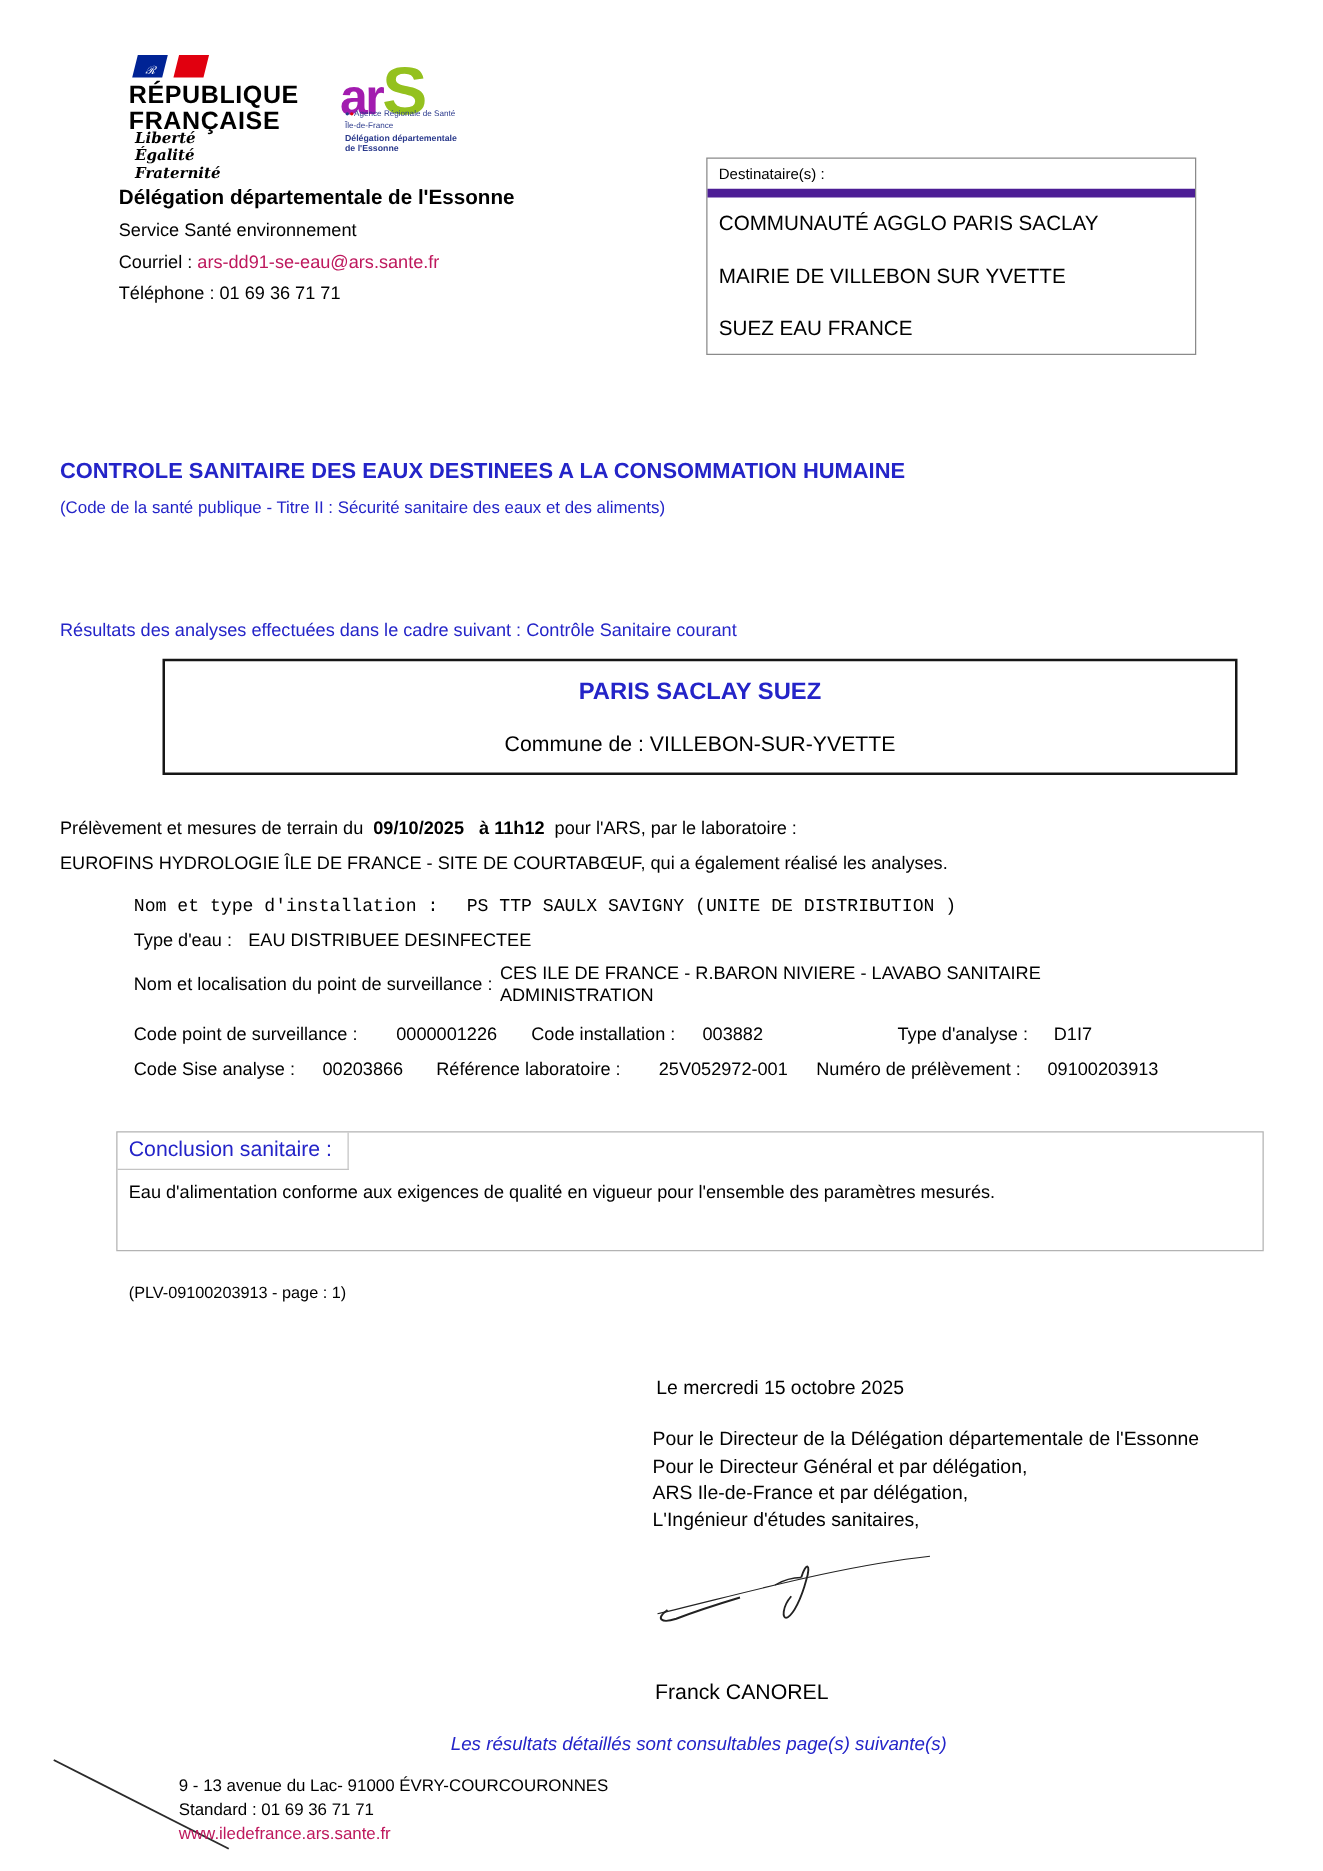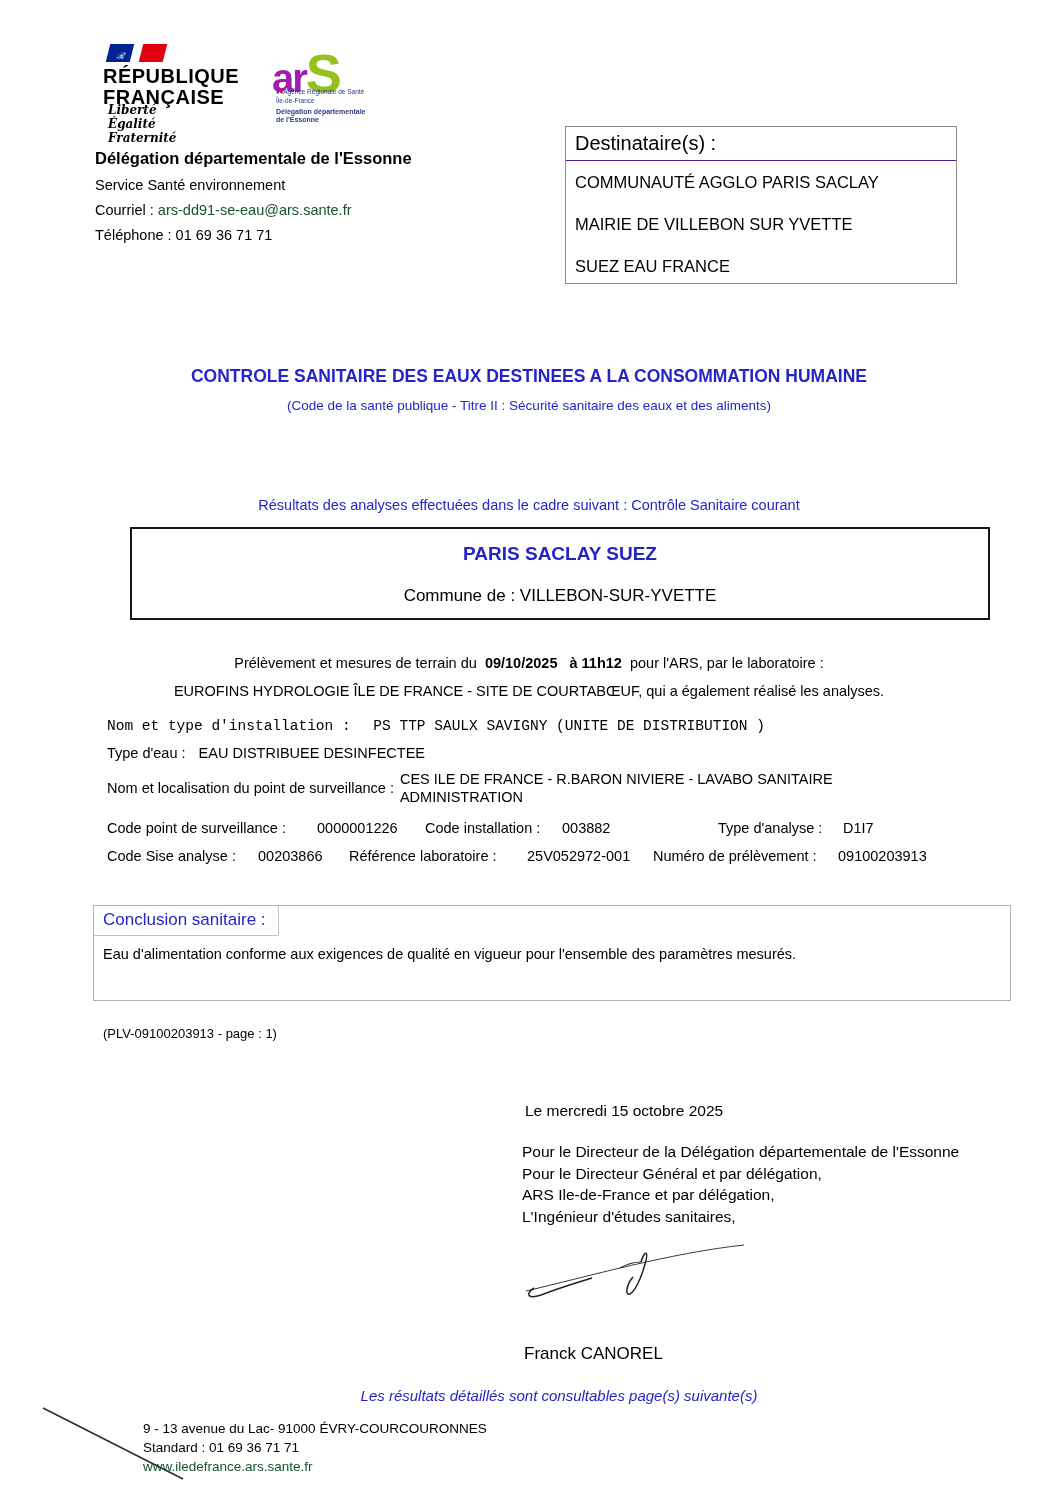--- a/index.html
+++ b/index.html
@@ -2,45 +2,45 @@
 <html><head>
 <meta charset="utf-8">
 <style>
   html,body{margin:0;padding:0;background:#ffffff;}
   .page{
     position:relative;width:1058px;height:1497px;background:#ffffff;
     font-family:"Liberation Sans",sans-serif;color:#000;overflow:hidden;
   }
   .abs{position:absolute;}
   .blue{color:#2424c8;}
-  .center{left:0;right:0;text-align:center;}
+  .center{left:0;right:0;text-align:left;padding-left:48px;}
 
   
   .flag-shape{position:absolute;top:0;height:18px;width:24px;transform:skewX(-14deg);}
   .flag-blue{left:4px;background:#002395;}
   .flag-red{left:37px;background:#e1000f;}
   .flag-squiggle{position:absolute;left:9px;top:5px;color:#fff;font-size:9px;font-style:italic;transform:skewX(14deg);}
   .rep-name{font-weight:bold;font-size:20px;line-height:21px;letter-spacing:0.5px;}
   .motto{font-family:"DejaVu Serif",serif;font-style:italic;font-weight:bold;font-size:12px;line-height:14px;}
 
   .ars-wordmark{font-weight:bold;letter-spacing:-2px;line-height:1;}
   .ars-ar{font-size:40px;color:#a21caf;}
   .ars-s{font-size:54px;color:#94c11e;}
   .ars-small{font-size:6.5px;line-height:7.5px;color:#2b3a8c;}
   .ars-small .dot-b{color:#2b3a8c;font-size:6px;}
   .ars-small .dot-r{color:#e1000f;font-size:6px;}
   .ars-deleg{font-size:7px;line-height:8px;font-weight:bold;color:#2b3a8c;}
 
   .dept-title{font-weight:bold;font-size:16.5px;}
   .hdr-line{font-size:14.5px;}
-  .link{color:#14532d;text-decoration:none;}
+  .link{color:#be185d;text-decoration:none;}
 
   
   .dest-box{left:565px;top:126px;width:390px;height:156px;border:1px solid #8a8a8a;}
-  .dest-head{font-size:20px;padding:5px 0 5px 9px;border-bottom:1px solid #4c1d95;}
+  .dest-head{font-size:12px;padding:5px 0 5px 9px;border-bottom:7px solid #4c1d95;}
   .dest-item{font-size:16.5px;margin:12px 0 0 9px;}
   .dest-item + .dest-item{margin-top:23px;}
 
   
   .main-title{top:366px;font-weight:bold;font-size:17.5px;}
   .sub-title{top:398px;font-size:13.5px;}
   .context-line{top:497px;font-size:14.5px;}
 
   
   .net-box{left:130px;top:527px;width:860px;height:93px;border:2px solid #161616;box-sizing:border-box;text-align:center;}

